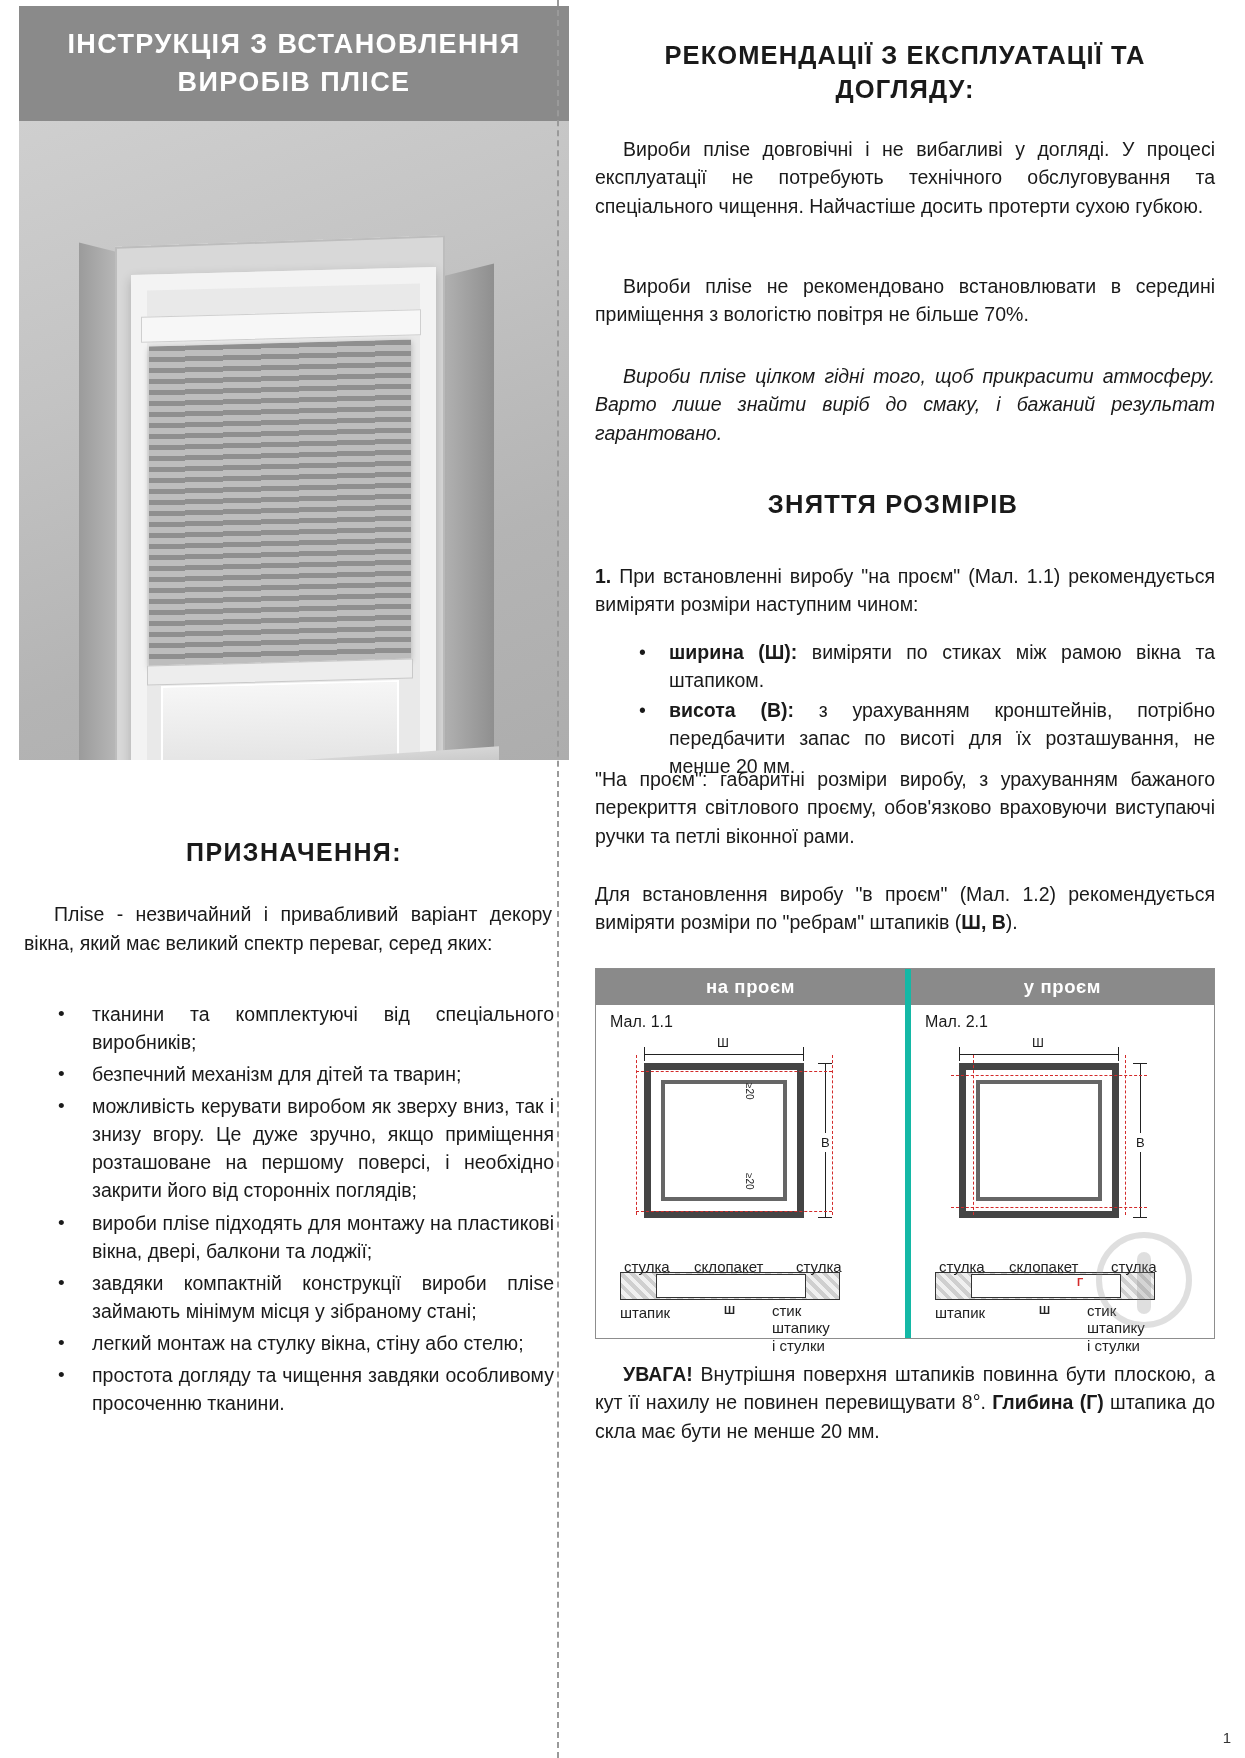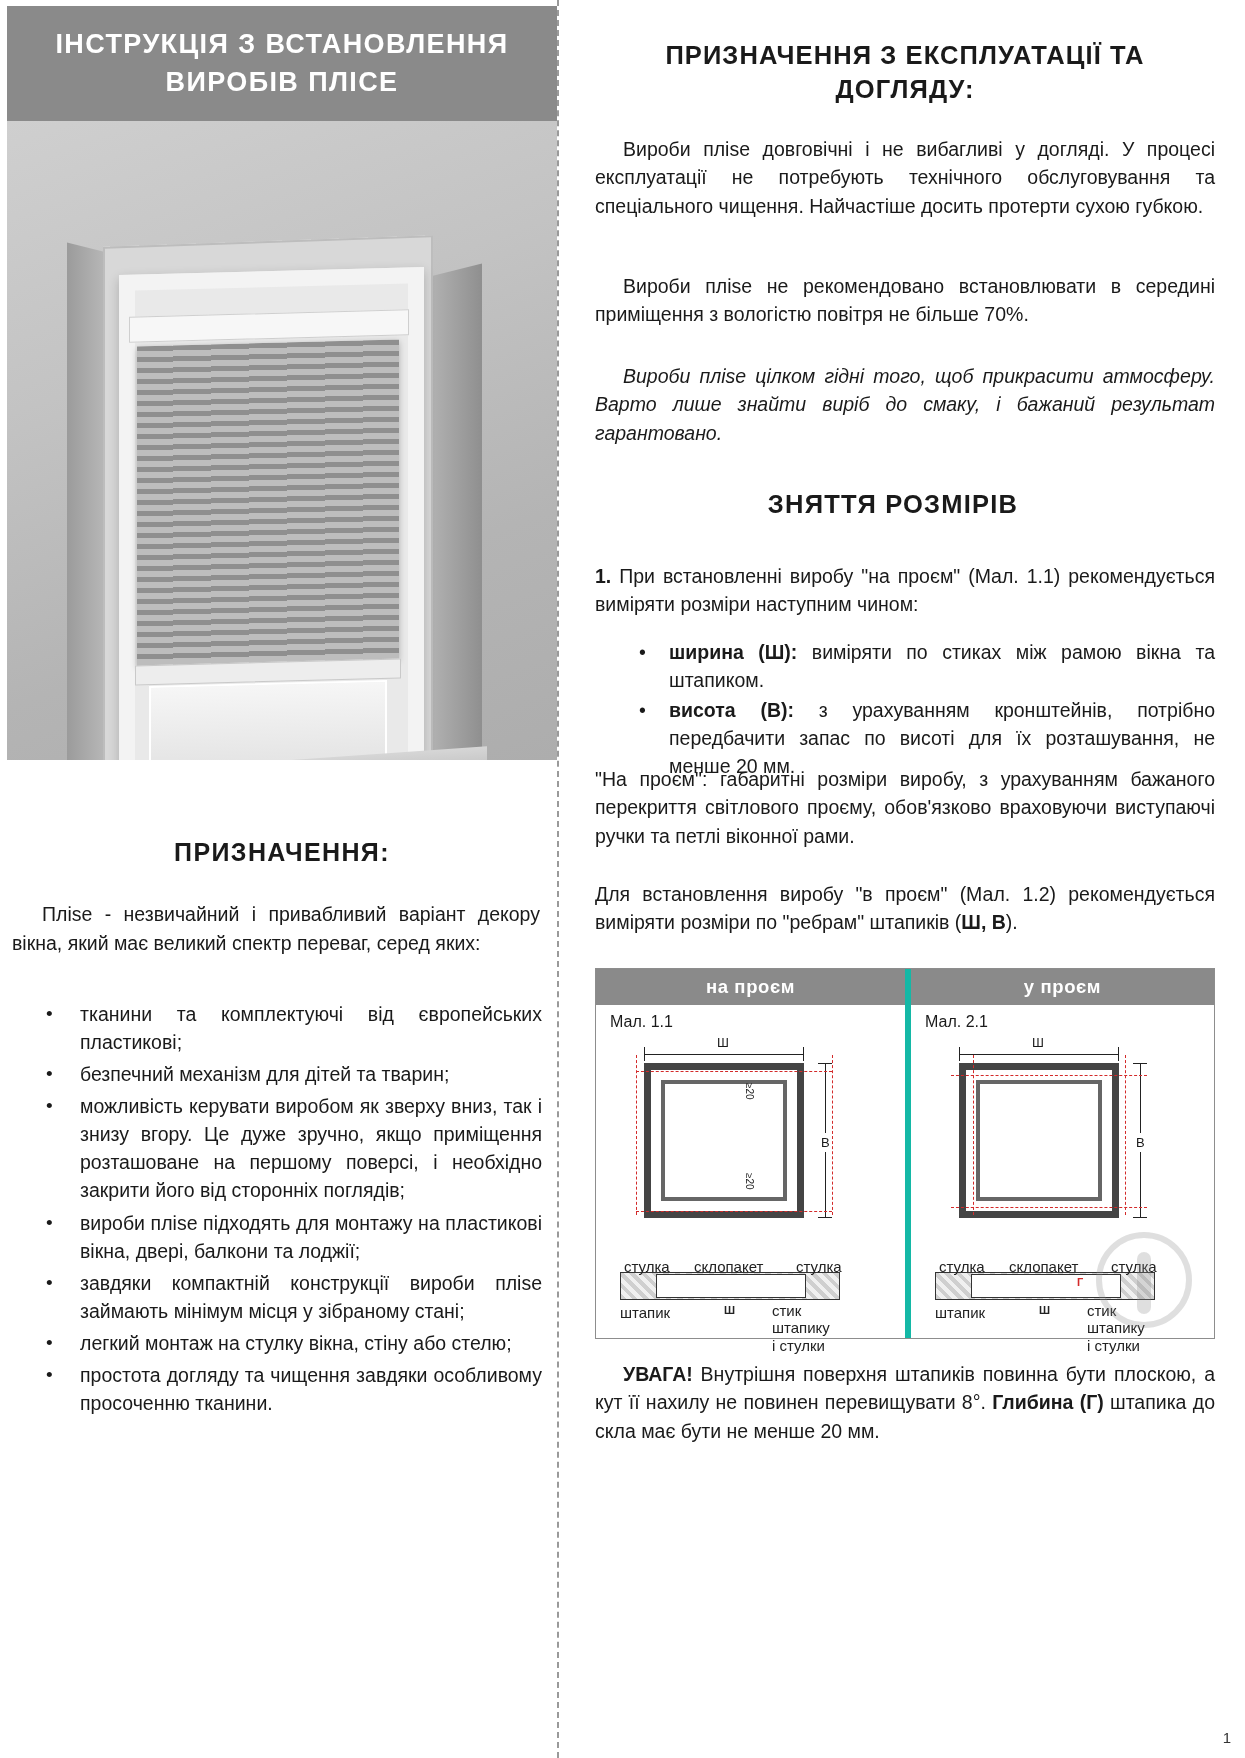--- a/index.html
+++ b/index.html
@@ -16,21 +16,21 @@
     width: 1245px;
     height: 1758px;
     background: #ffffff;
     overflow: hidden;
     box-sizing: border-box;
   }
 
   
   .left-col {
     position: absolute;
-    left: 0;
+    left: 12px;
     top: 0;
     width: 557px;
     height: 1272px;
   }
   .title-band {
     position: absolute;
     left: 7px;
     top: 6px;
     width: 550px;
     height: 115px;
@@ -540,35 +540,35 @@
       <div class="blind-body"></div>
       <div class="blind-bar"></div>
       <div class="win-glass"></div>
       <div class="sill"></div>
     </div>
 
     <div class="section-title">ПРИЗНАЧЕННЯ:</div>
     <div class="intro">Пліse - незвичайний і привабливий варіант декору вікна, який має великий спектр переваг, серед яких:</div>
 
     <ul class="benefits">
-      <li>тканини та комплектуючі від європейських пластикові;</li>
+      <li>тканини та комплектуючі від спеціального виробників;</li>
       <li>безпечний механізм для дітей та тварин;</li>
       <li>можливість керувати виробом як зверху вниз, так і знизу вгору. Це дуже зручно, якщо приміщення розташоване на першому поверсі, і необхідно закрити його від сторонніх поглядів;</li>
       <li>вироби пліse підходять для монтажу на пластикові вікна, двері, балкони та лоджії;</li>
       <li>завдяки компактній конструкції вироби пліse займають мінімум місця у зібраному стані;</li>
       <li>легкий монтаж на стулку вікна, стіну або стелю;</li>
       <li>простота догляду та чищення завдяки особливому просоченню тканини.</li>
     </ul>
   </div>
 
   <div class="divider"></div>
 
   <div class="right-col">
 
-    <div class="r-title">ПРИЗНАЧЕННЯ З ЕКСПЛУАТАЦІЇ ТА ДОГЛЯДУ:</div>
+    <div class="r-title">РЕКОМЕНДАЦІЇ З ЕКСПЛУАТАЦІЇ ТА ДОГЛЯДУ:</div>
 
     <div class="r-p indent" id="p1">Вироби пліse довговічні і не вибагливі у догляді. У процесі експлуатації не потребують технічного обслуговування та спеціального чищення. Найчастіше досить протерти сухою губкою.</div>
     <div class="r-p indent" id="p2">Вироби пліse не рекомендовано встановлювати в середині приміщення з вологістю повітря не більше 70%.</div>
     <div class="r-p indent" id="p3">Вироби пліse цілком гідні того, щоб прикрасити атмосферу. Варто лише знайти виріб до смаку, і бажаний результат гарантовано.</div>
 
     <div class="r-sub">ЗНЯТТЯ РОЗМІРІВ</div>
 
     <div class="r-p" id="p4"><span class="b">1.</span><span> При встановленні виробу "на проєм" (Мал. 1.1) рекомендується виміряти розміри наступним чином:</span></div>
 
     <ul class="meas">

